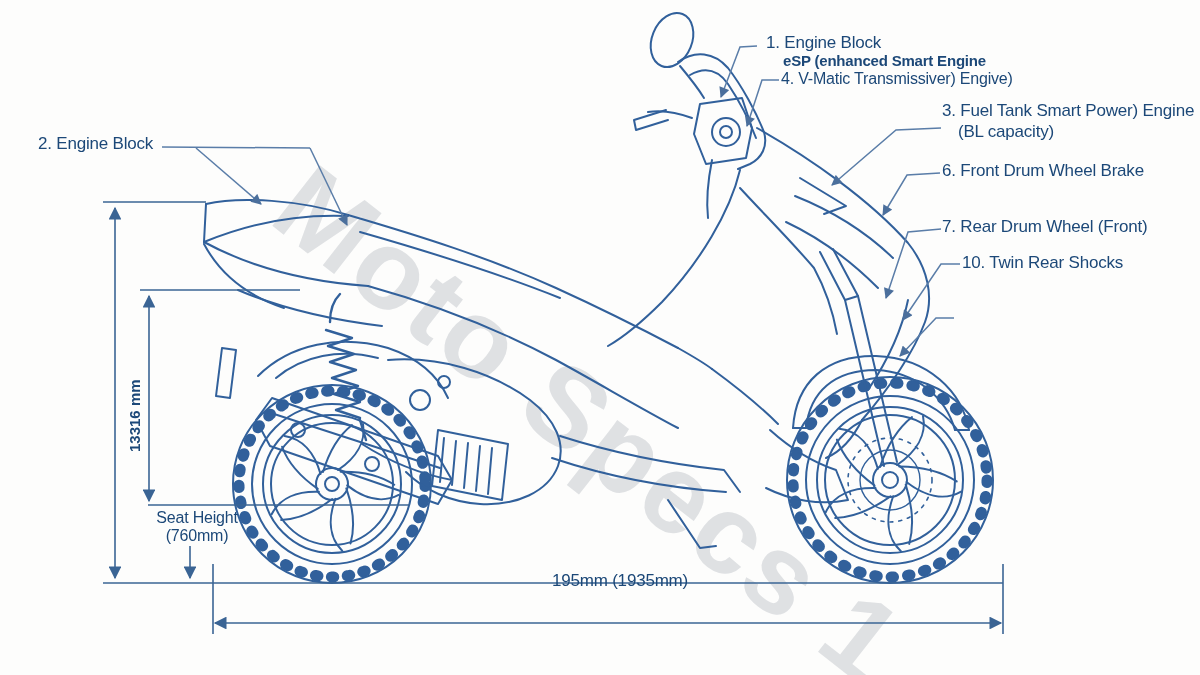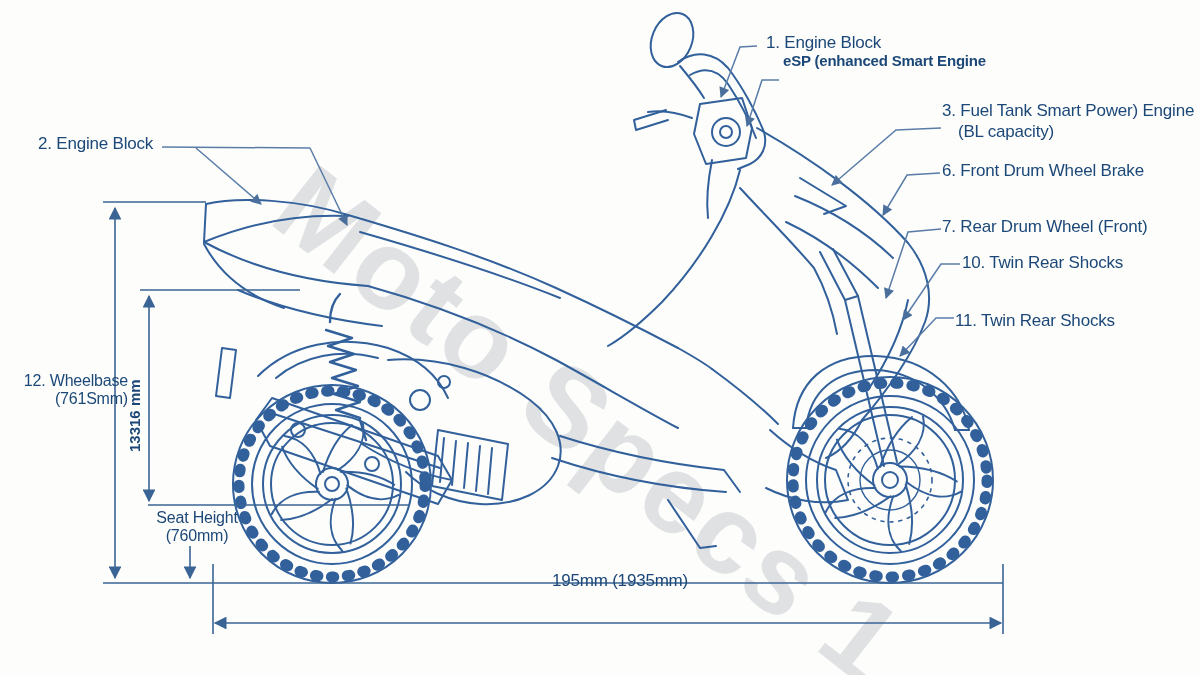--- a/index.html
+++ b/index.html
@@ -198,34 +198,30 @@
       <path d="M148,505 L410,505"></path>
       <path d="M190,546 L190,578" marker-end="url(#arD)"></path>
       <path d="M213,564 L213,634"></path>
       <path d="M1003,564 L1003,634"></path>
       <path d="M215,623 L1001,623" marker-start="url(#arD)" marker-end="url(#arD)"></path>
     </g>
   </svg>
 
   <div class="lbl fs17" style="left:766px;top:33px">1. Engine Block</div>
   <div class="lbl fs15" style="left:783px;top:52px">eSP (enhanced Smart Engine</div>
+  <div class="lbl fs16" style="left:781px;top:70px">4. V-Matic Transmissiver) Engive)</div>
 
   <div class="lbl fs17" style="left:942px;top:101px">3. Fuel Tank Smart Power) Engine</div>
   <div class="lbl fs17" style="left:958px;top:122px">(BL capacity)</div>
   <div class="lbl fs17" style="left:942px;top:161px">6. Front Drum Wheel Brake</div>
   <div class="lbl fs17" style="left:942px;top:217px">7. Rear Drum Wheel (Front)</div>
   <div class="lbl fs17" style="left:962px;top:253px">10. Twin Rear Shocks</div>
-  <div class="lbl fs17" style="left:955px;top:311px">11. Twin Rear Shocks</div>
 
   <div class="lbl fs17" style="left:38px;top:134px">2. Engine Block</div>
 
-  <div class="lbl fs16 right" style="left:14px;top:372px;width:114px">
-    <div>12. Wheelbase</div>
-    <div>(761Smm)</div>
-  </div>
 
   <div class="vert">13316 mm</div>
 
   <div class="lbl fs16 center" style="left:142px;top:509px;width:110px">
     <div>Seat Height</div>
     <div>(760mm)</div>
   </div>
 
   <div class="lbl fs17 center" style="left:510px;top:571px;width:220px">195mm (1935mm)</div>
 

